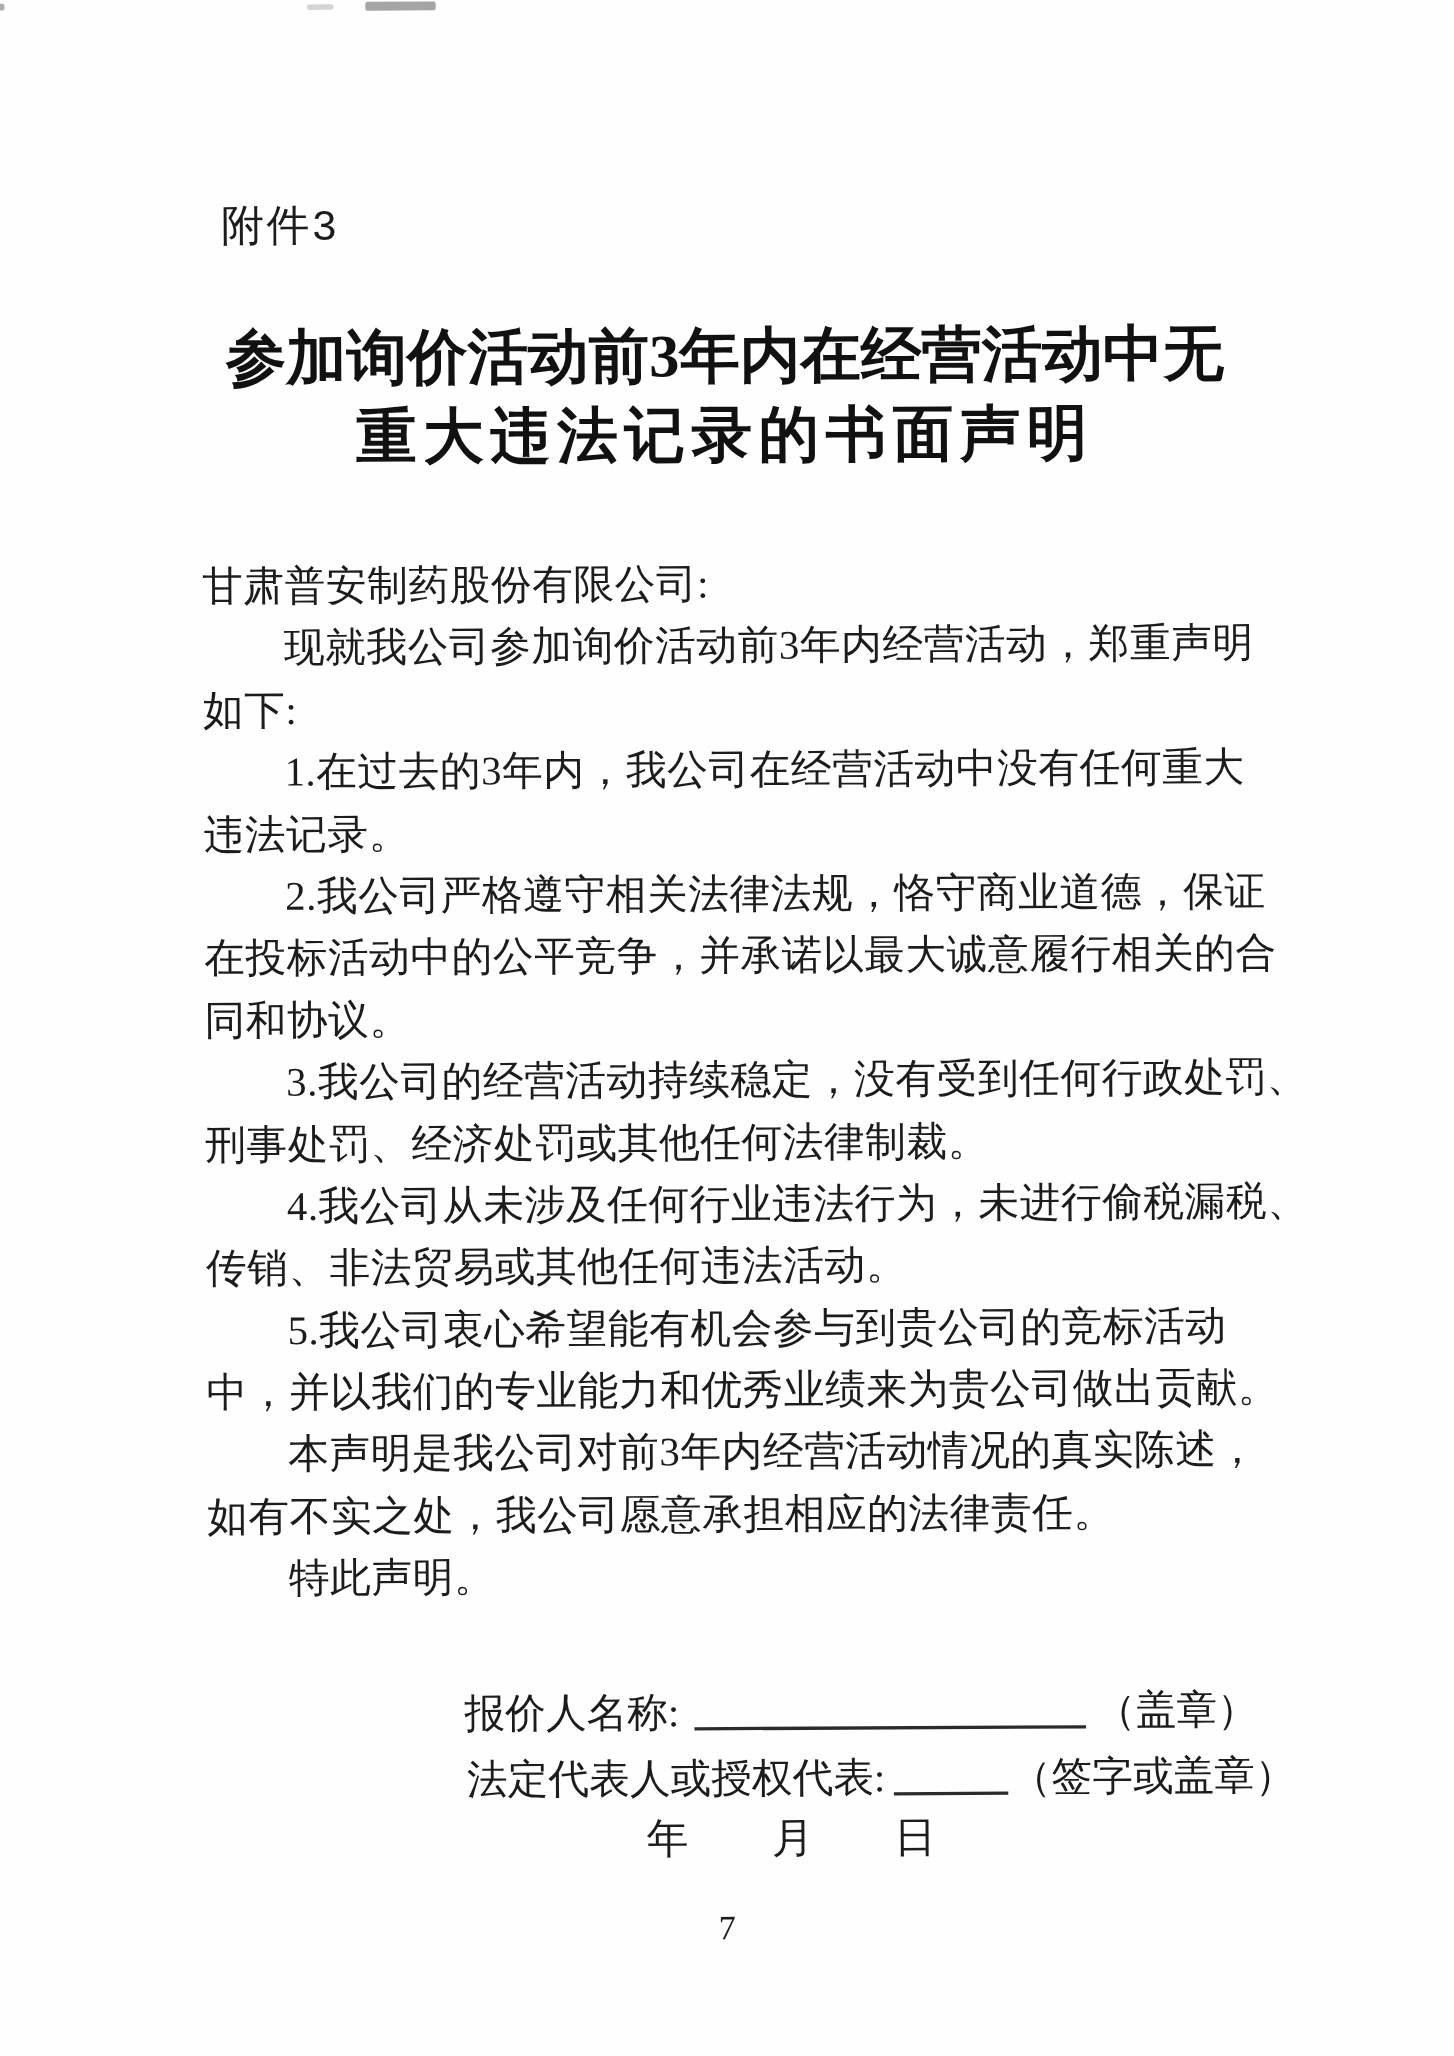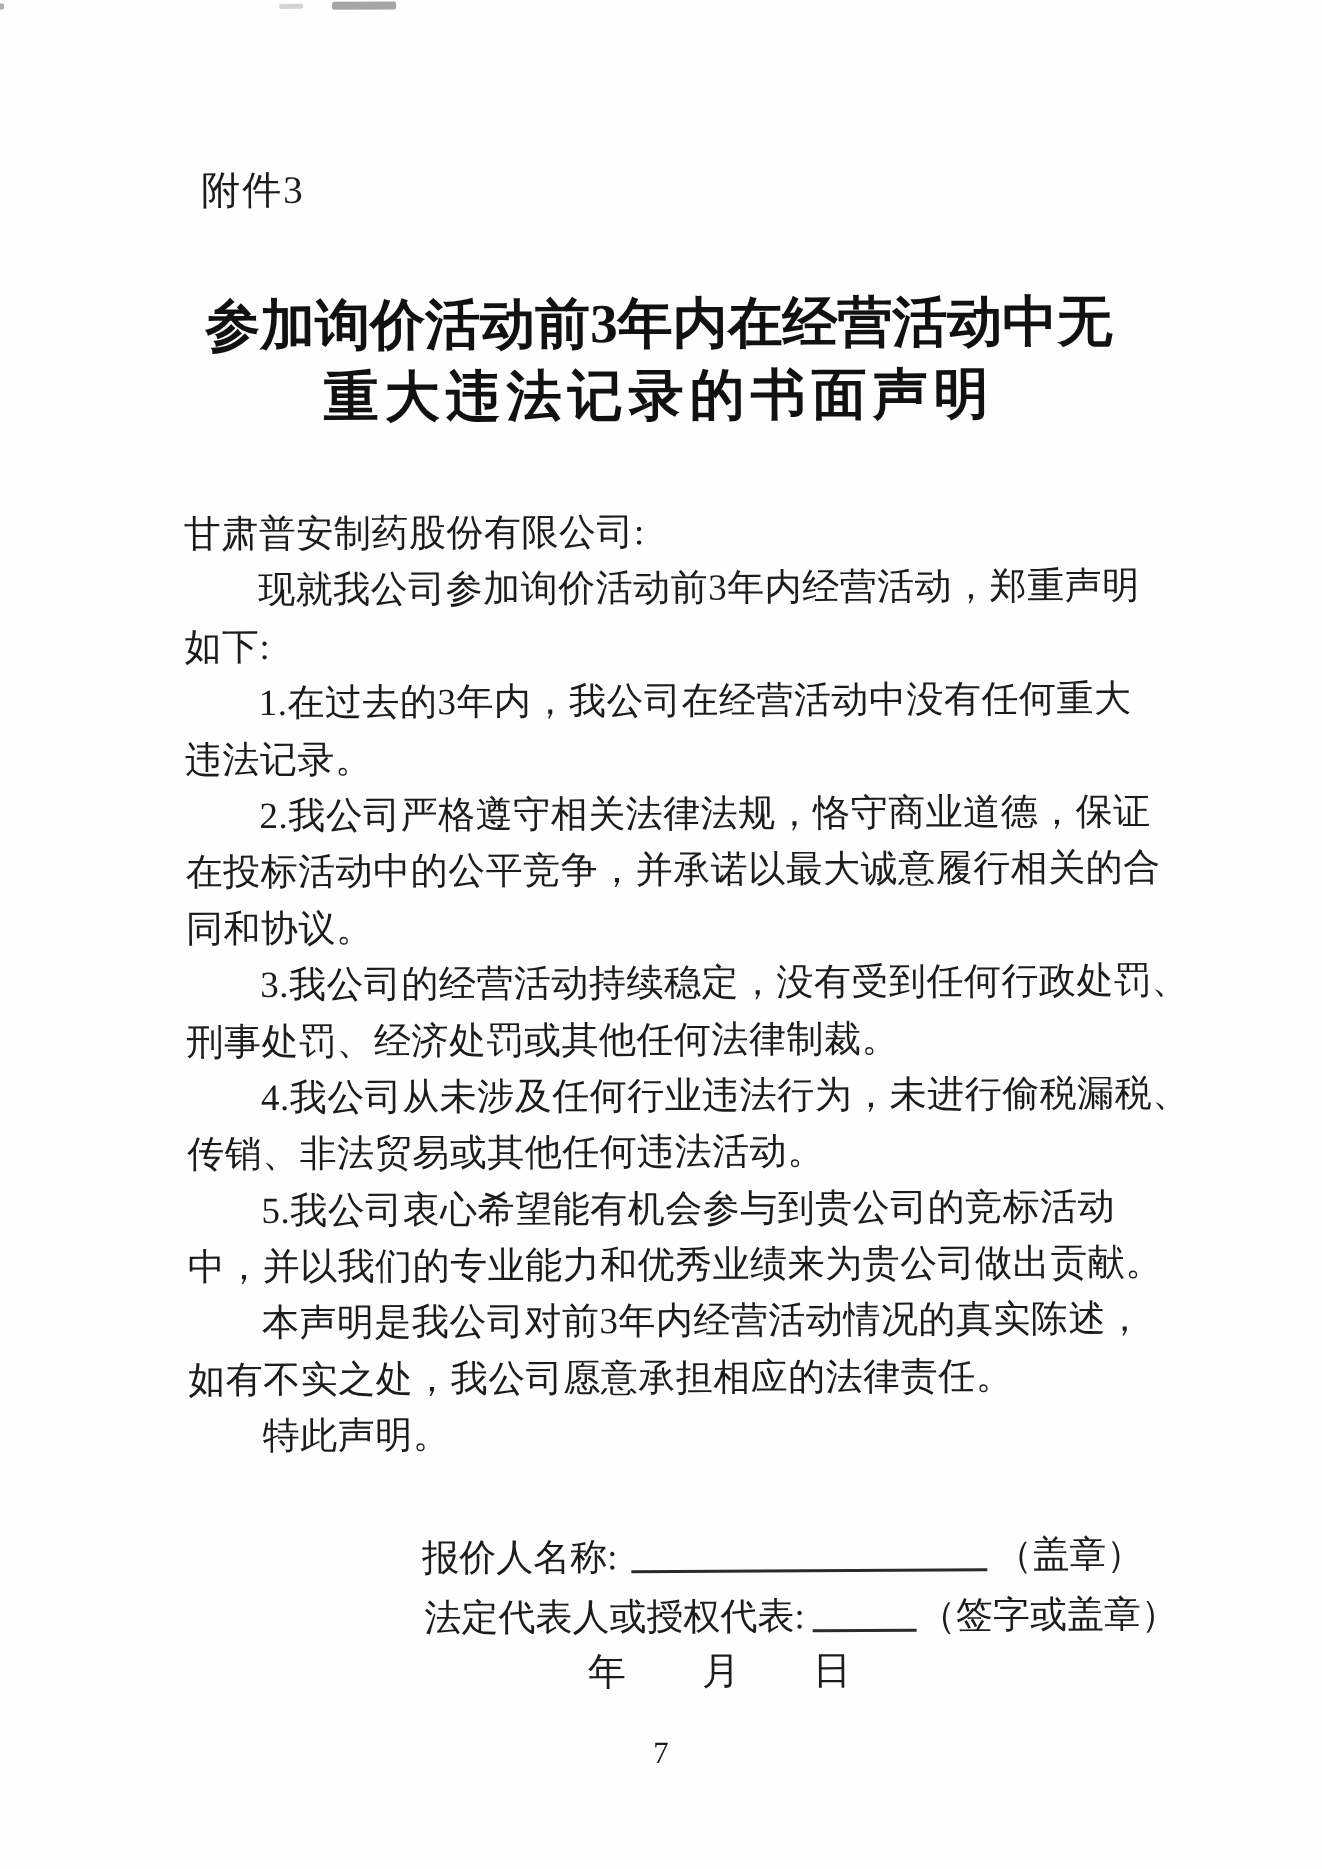--- a/index.html
+++ b/index.html
@@ -17,22 +17,22 @@
     transform:rotate(-0.3deg);
     transform-origin:50% 40%;
   }
   
   .artifact{position:absolute;border-radius:2px;}
   .artifact.a1{left:336px;top:0;width:64px;height:8px;background:#8f8f8f;opacity:.8;}
   .artifact.a2{left:283px;top:2px;width:24px;height:5px;background:#c9c9c9;opacity:.8;}
   .artifact.a3{left:2px;top:0;width:6px;height:6px;background:#8a8a8a;opacity:.7;}
 
   .attachment{
-    position:absolute;left:204px;top:164px;
-    font-size:39px;line-height:48px;letter-spacing:2px;
+    position:absolute;left:204px;top:182px;
+    font-size:39px;line-height:48px;letter-spacing:2px;font-family:Liberation Mono, monospace;
   }
   .doc-title{
     position:absolute;left:0;top:288px;width:100%;
     margin:0;text-align:center;font-weight:700;
     font-size:55px;line-height:72px;color:#111;
   }
   .doc-title .t2{letter-spacing:6px;}
 
   .body-text{
     position:absolute;left:185px;top:504px;width:940px;

